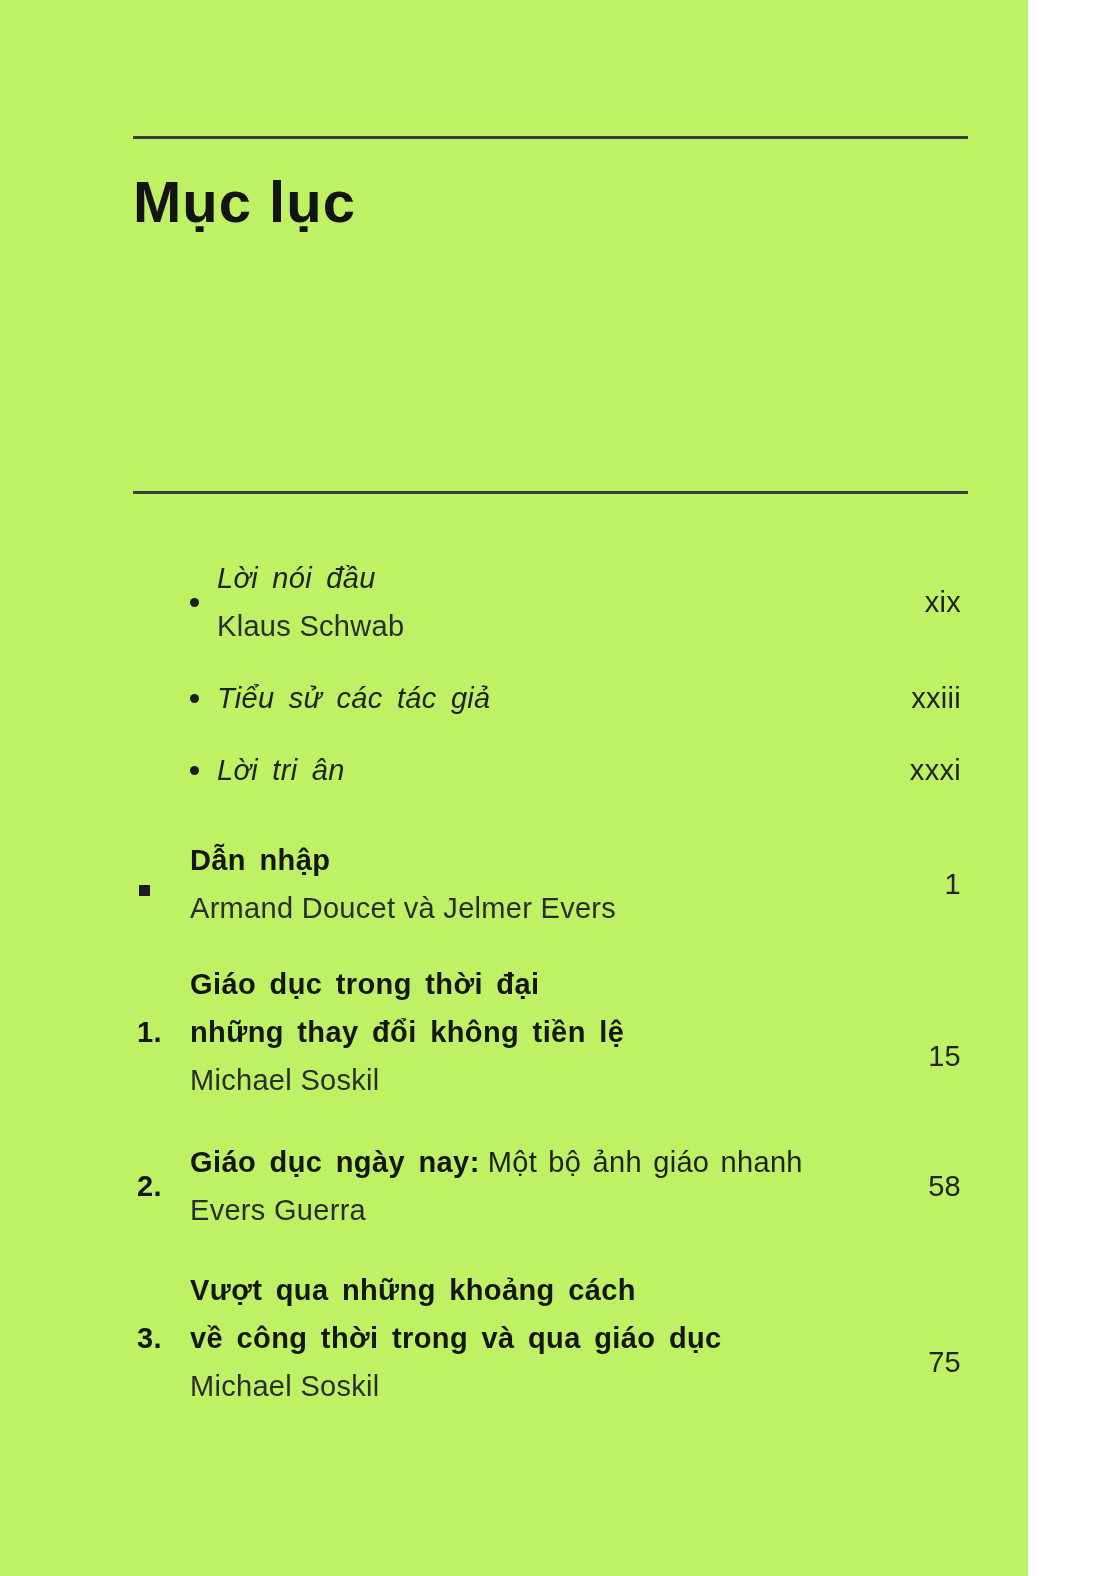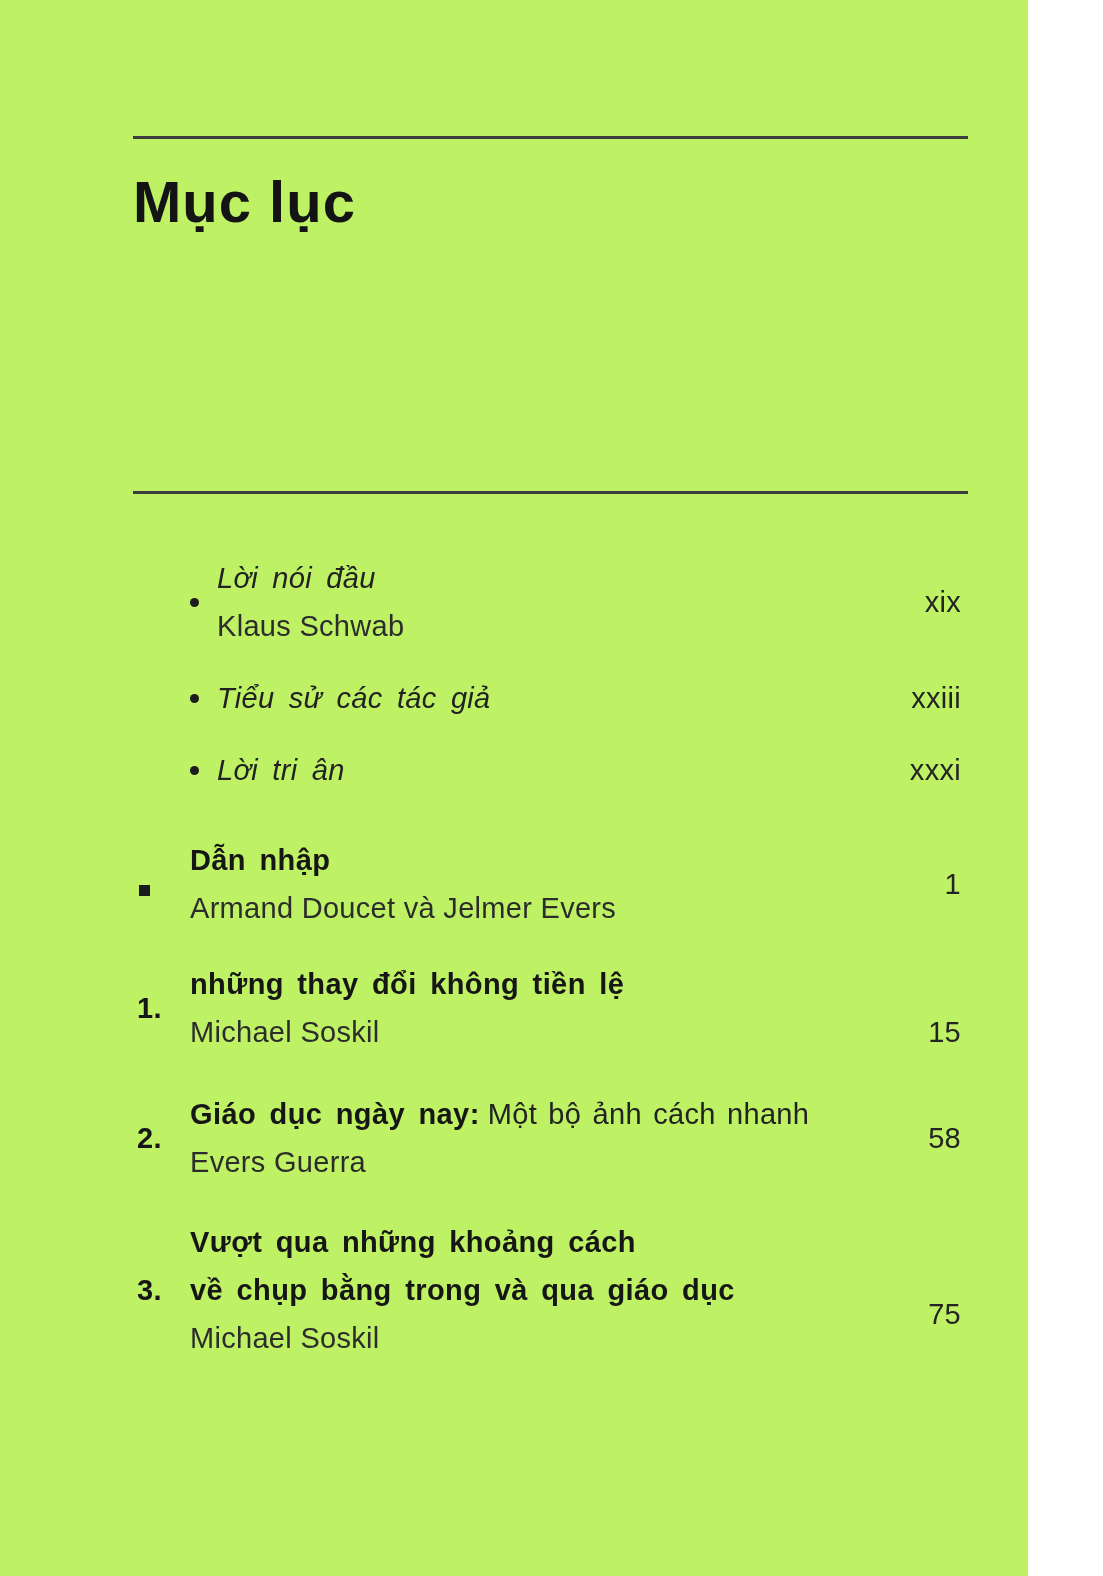--- a/index.html
+++ b/index.html
@@ -121,40 +121,41 @@
         <div class="entry-main">
           <div class="t-bold">Dẫn nhập</div>
           <div class="author">Armand Doucet và Jelmer Evers</div>
         </div>
         <div class="pagenum">1</div>
       </div>
 
       <div class="toc-row gap-xl">
         <span class="marker numbered">1.</span>
         <div class="entry-main">
+          <div class="t-bold">Giáo dục trong thời đại</div>
           <div class="t-bold">những thay đổi không tiền lệ</div>
           <div class="author">Michael Soskil</div>
         </div>
         <div class="pagenum on-line2">15</div>
       </div>
 
       <div class="toc-row gap-xxl">
         <span class="marker numbered">2.</span>
         <div class="entry-main">
-          <div><span class="t-bold">Giáo dục ngày nay:</span> <span class="t-rest">Một bộ ảnh cách nhanh</span></div>
+          <div><span class="t-bold">Giáo dục ngày nay:</span> <span class="t-rest">Một bộ ảnh giáo nhanh</span></div>
           <div class="author">Evers Guerra</div>
         </div>
         <div class="pagenum">58</div>
       </div>
 
       <div class="toc-row">
         <span class="marker numbered">3.</span>
         <div class="entry-main">
           <div class="t-bold">Vượt qua những khoảng cách</div>
-          <div class="t-bold">về chụp bằng trong và qua giáo dục</div>
+          <div class="t-bold">về công thời trong và qua giáo dục</div>
           <div class="author">Michael Soskil</div>
         </div>
         <div class="pagenum on-line2">75</div>
       </div>
 
     </div>
   </div>
 </div>
 
 </body></html>

